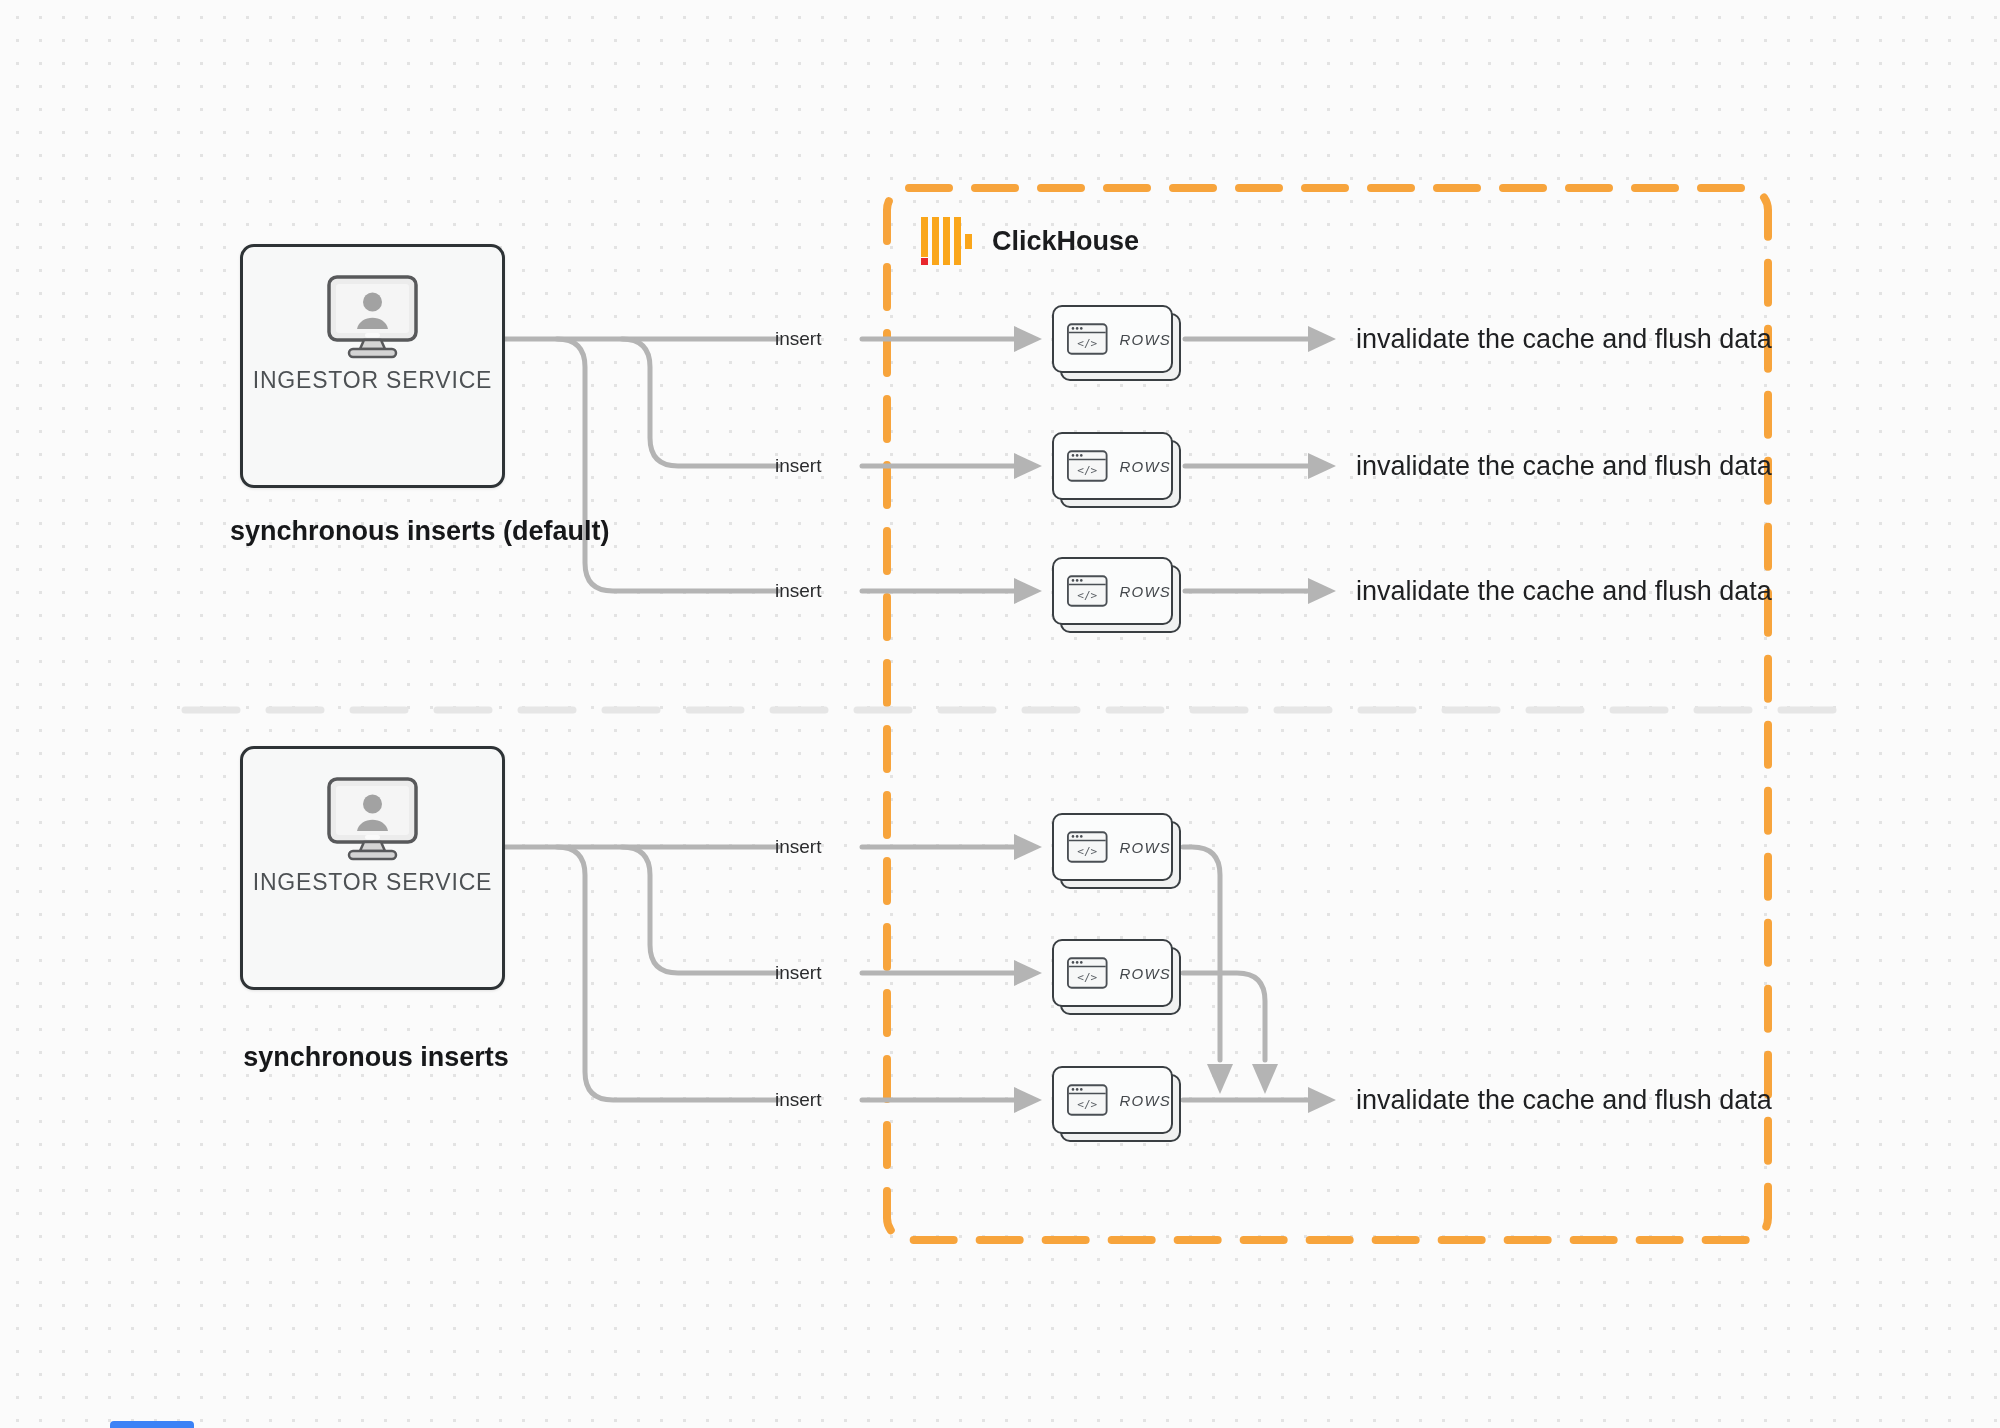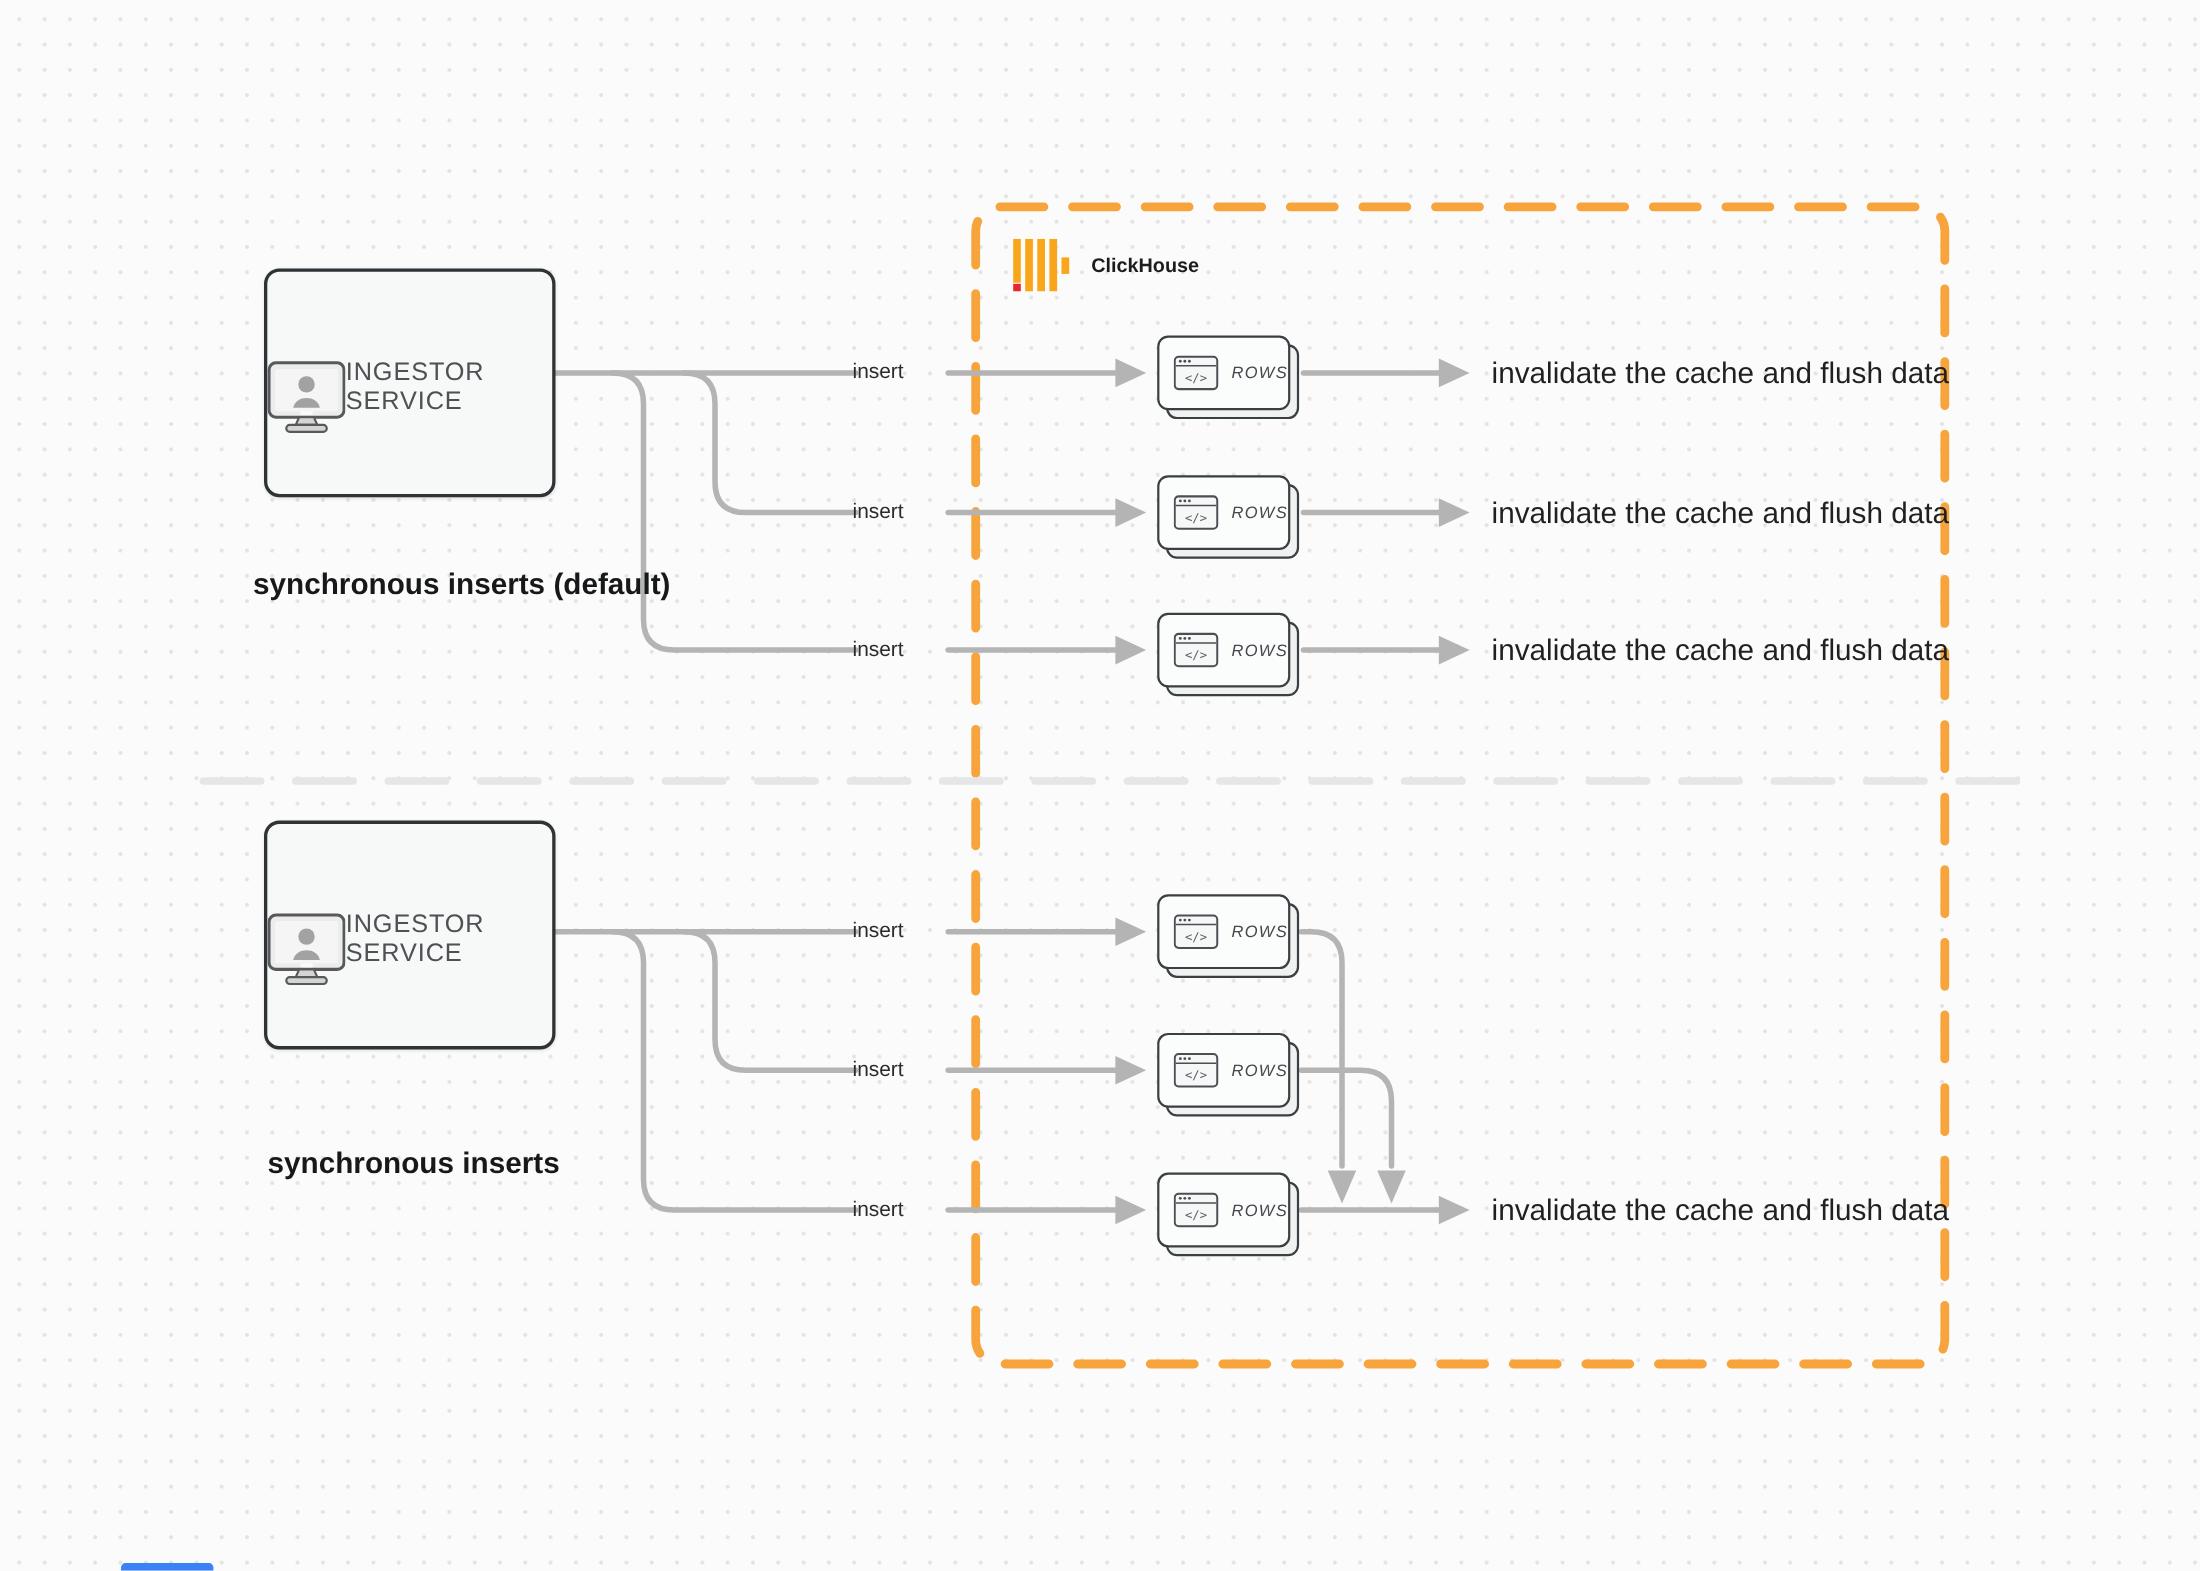--- a/index.html
+++ b/index.html
@@ -5,34 +5,34 @@
   html,body{margin:0;padding:0;background:#fbfbfb;}
   .canvas{
     position:relative;width:2000px;height:1428px;overflow:hidden;
     background-color:#fbfbfb;
     background-image:radial-gradient(circle,#e3e3e3 1.8px,transparent 1.9px);
     background-size:23px 23px;background-position:6px 6px;
     font-family:"Liberation Sans",sans-serif;
   }
   .connectors{position:absolute;left:0;top:0;}
   .ingestor-box{
-    position:absolute;width:265px;height:208px;background:#f7f8f8;
+    position:absolute;width:265px;height:244px;background:#f7f8f8;
     border:3px solid #2e3336;border-radius:14px;box-sizing:border-box;
     box-shadow:0 1px 3px rgba(0,0,0,.10);
-    display:flex;flex-direction:row;align-items:center;justify-content:flex-start;
+    display:flex;flex-direction:column;align-items:center;justify-content:flex-start;
   }
   .ingestor-box .monitor{margin-top:28px;}
   .ingestor-label{
     margin-top:6px;font-size:23px;color:#4d5154;letter-spacing:.8px;
   }
   .caption{
     position:absolute;font-size:27px;font-weight:bold;color:#17181a;white-space:nowrap;text-align:center;
   }
   .ch-brand{position:absolute;display:flex;align-items:center;}
-  .ch-brand .ch-name{margin-left:19px;font-size:18px;font-weight:600;color:#1b1c1e;}
+  .ch-brand .ch-name{margin-left:19px;font-size:27px;font-weight:600;color:#1b1c1e;}
   .card-stack{position:absolute;width:129px;height:76px;}
   .card-back{
     position:absolute;left:8px;top:8px;width:121px;height:68px;background:#f0f1f1;
     border:2px solid #3a3f43;border-radius:10px;box-sizing:border-box;
   }
   .card-front{
     position:absolute;left:0;top:0;width:121px;height:68px;background:#fbfcfc;
     border:2px solid #3a3f43;border-radius:10px;box-sizing:border-box;
     display:flex;align-items:center;justify-content:flex-start;
   }

